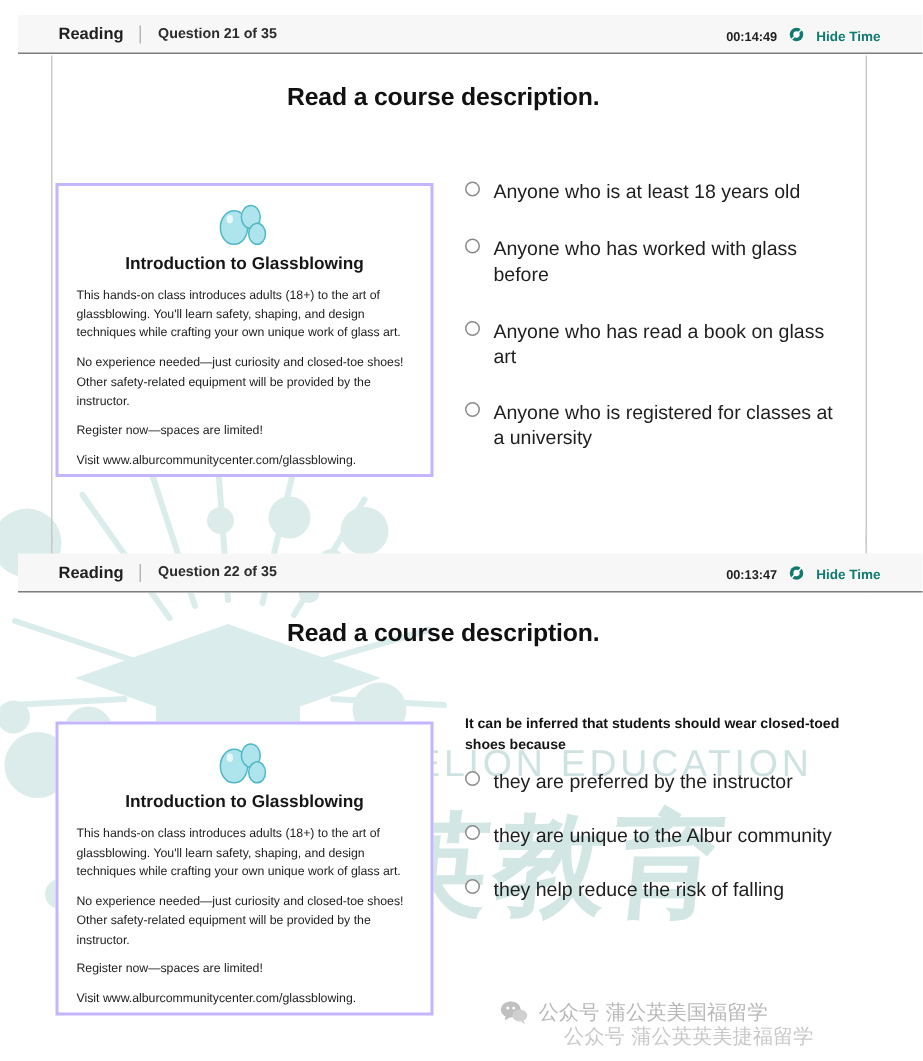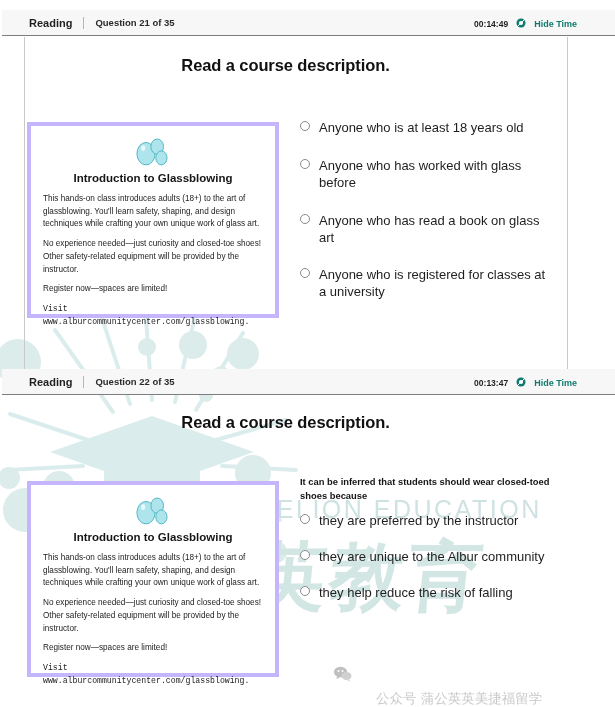--- a/index.html
+++ b/index.html
@@ -32,21 +32,21 @@
     left: 96px; top: 528px;
     font-family: "DejaVu Sans", sans-serif;
     font-size: 74px; font-weight: 700;
     letter-spacing: 4px;
     color: #d2e6e4;
     white-space: nowrap;
     transform: skewX(-6deg);
   }
 
   
-  .panel { position: absolute; left: 2px; width: 567px; z-index: 2; }
+  .panel { position: absolute; left: 12px; width: 567px; z-index: 2; }
   .panel-1 { top: 0px; height: 363px; }
   .panel-2 { top: 363px; height: 344px; }
 
   
   .header {
     position: absolute; left: 0; width: 615px; height: 26px;
     display: flex; align-items: center;
     background: #f7f7f7;
     border-bottom: 1.5px solid #7d7d7d;
     z-index: 3;
@@ -82,34 +82,34 @@
   .screen-title {
     position: absolute; width: 100%; text-align: center;
     font-size: 16.5px; font-weight: bold; color: #111;
     letter-spacing: -0.1px;
   }
 
   
   .flyer {
     position: absolute;
     background: #ffffff;
-    border: 4px solid #c4b5fd;
+    border: 2px solid #c4b5fd;
     padding: 10px 12px 12px 12px;
   }
   .flyer-icon-wrap { width: 100%; display: flex; justify-content: center; margin-bottom: 2px; }
   .flyer-title {
     text-align: center;
     font-size: 11.5px; font-weight: bold; color: #161616;
     margin-bottom: 9px;
   }
   .flyer-p {
     font-size: 8.2px; line-height: 1.55; color: #1c1c1c;
     margin-bottom: 7px;
   }
-  .flyer-p:last-child { margin-bottom: 0; font-family: Liberation Mono, monospace; }
+  .flyer-p:last-child { margin-bottom: 0; }
 
   
   .qcol { position: absolute; }
   .q-stem {
     font-size: 9.4px; font-weight: bold; color: #141414;
     line-height: 1.45;
     margin-bottom: 11px;
   }
   .opt-list { display: flex; flex-direction: column; }
   .opt {
@@ -322,17 +322,18 @@
   <div class="wechat-mark">
     <svg width="19" height="16" viewBox="0 0 28 24">
       <ellipse cx="11" cy="9" rx="10" ry="8" fill="#9a9a9a"></ellipse>
       <polygon points="6,15 5,20 10,17" fill="#9a9a9a"></polygon>
       <ellipse cx="20" cy="15" rx="7.5" ry="6" fill="#b4b4b4"></ellipse>
       <polygon points="24,20 25,23.5 21,21.5" fill="#b4b4b4"></polygon>
       <circle cx="8" cy="7.5" r="1.5" fill="#ffffff"></circle>
       <circle cx="14" cy="7.5" r="1.5" fill="#ffffff"></circle>
     </svg>
     <div style="position:relative;">
+      <span class="wechat-text">公众号 蒲公英美国福留学</span>
       <span class="wechat-text dup">公众号 蒲公英英美捷福留学</span>
     </div>
   </div>
 
 </div>
 
 </body></html>

